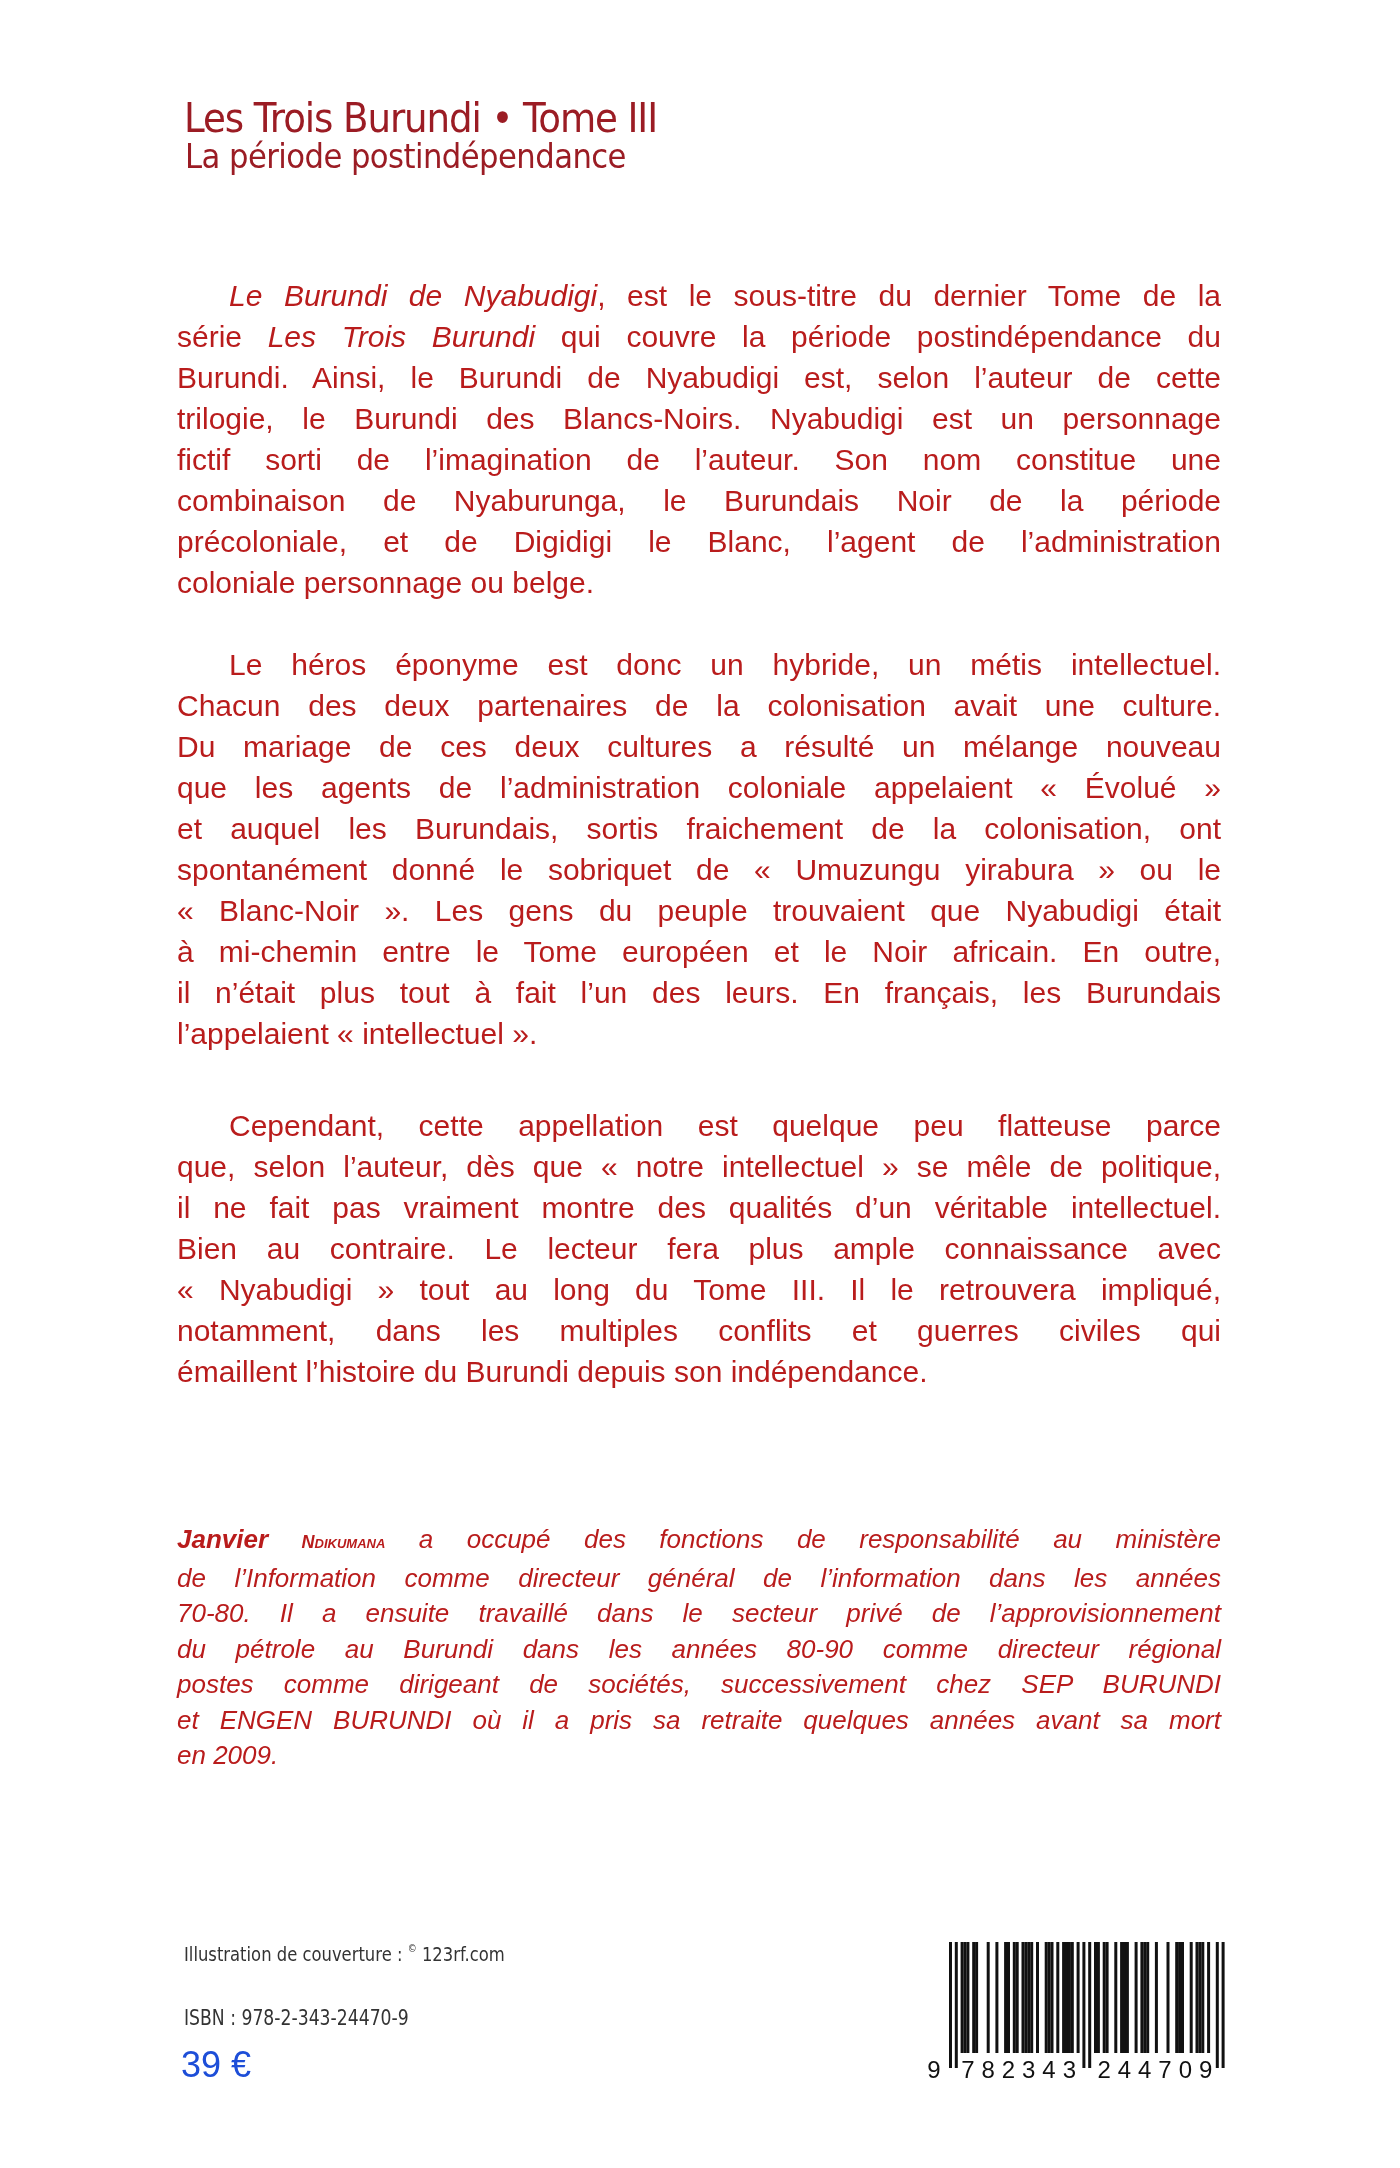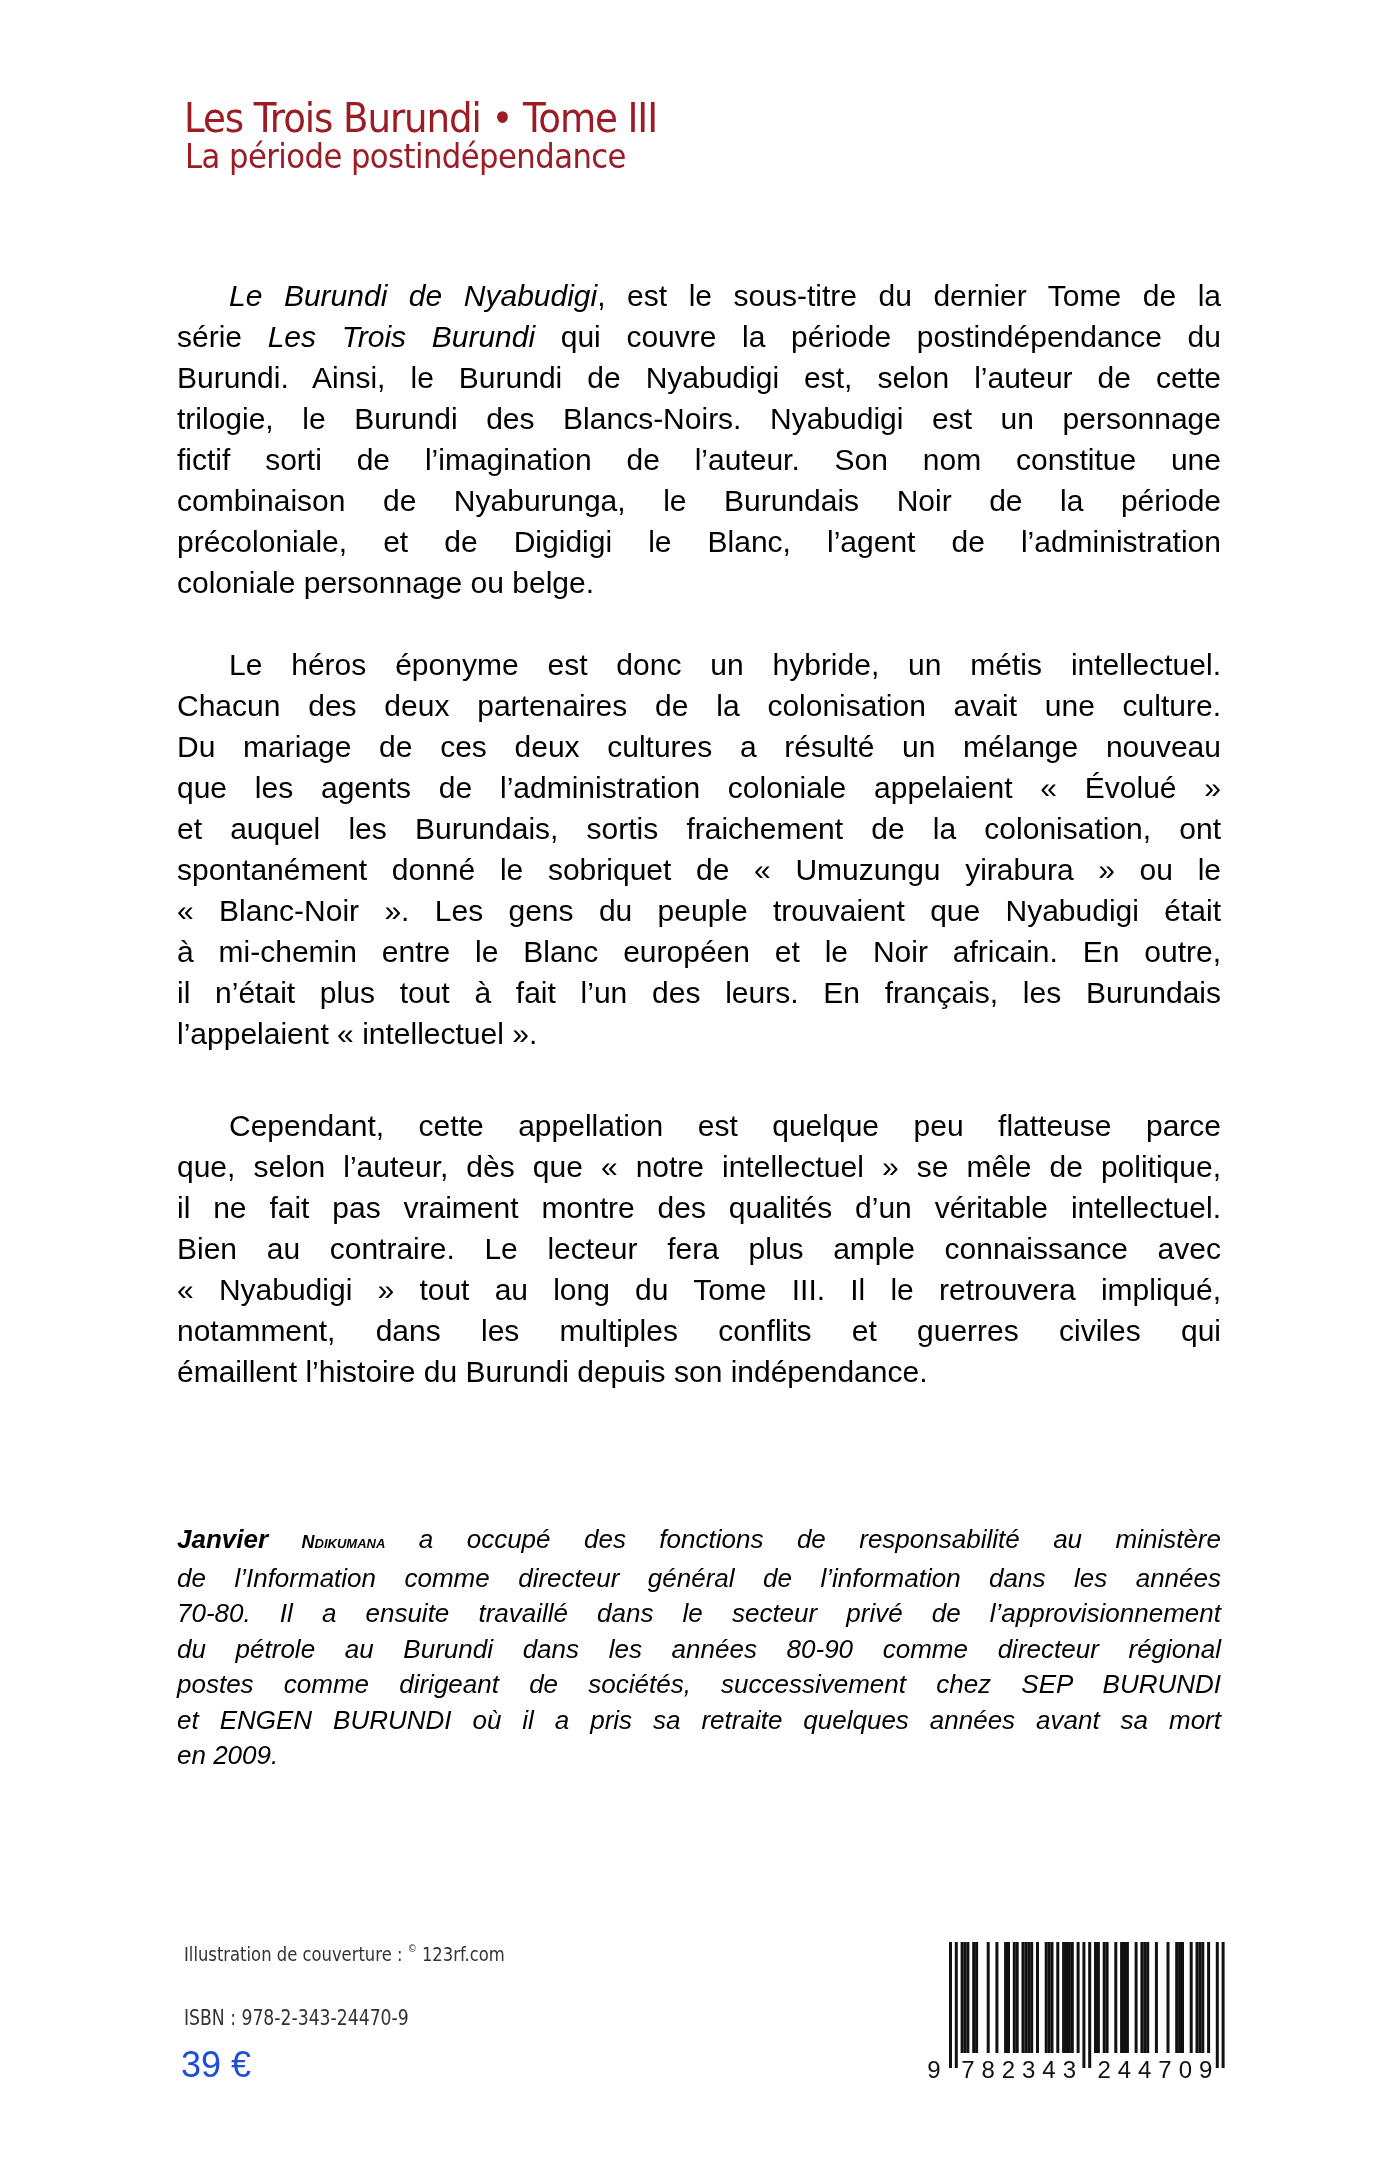--- a/index.html
+++ b/index.html
@@ -13,21 +13,21 @@
     white-space: nowrap; margin: 0; font-weight: normal;
   }
   .subtitle {
     position: absolute; left: 181px; top: 137px;
     font-family: "DejaVu Sans", sans-serif; font-size: 33px; line-height: 40px;
     color: #9b1c24; letter-spacing: -0.6px; transform: scaleX(0.93); transform-origin: left top;
     white-space: nowrap; margin: 0; font-weight: normal;
   }
 
   .column { position: absolute; left: 173px; width: 1044px; }
-  .para { font-family: "Liberation Sans", sans-serif; color: #000000; }
+  .para { font-family: "Liberation Sans", sans-serif; color: #b91c1c; }
   .body-para { font-size: 30px; line-height: 41px; }
   .bio-para { font-size: 26px; line-height: 35.5px; font-style: italic; }
 
   #p1 { top: 275px; }
   #p2 { top: 644px; }
   #p3 { top: 1105px; }
   #bio { top: 1522px; }
 
   .line-wrap { display: block; text-align: justify; text-align-last: justify; }
   .line-wrap.last { text-align-last: left; }
@@ -74,21 +74,21 @@
       <div class="line-wrap last"><span>coloniale personnage ou belge.</span></div>
     </div>
   <div class="column para body-para" id="p2">
       <div class="line-wrap indent"><span>Le héros éponyme est donc un hybride, un métis intellectuel.</span></div>
       <div class="line-wrap"><span>Chacun des deux partenaires de la colonisation avait une culture.</span></div>
       <div class="line-wrap"><span>Du mariage de ces deux cultures a résulté un mélange nouveau</span></div>
       <div class="line-wrap"><span>que les agents de l’administration coloniale appelaient « Évolué »</span></div>
       <div class="line-wrap"><span>et auquel les Burundais, sortis fraichement de la colonisation, ont</span></div>
       <div class="line-wrap"><span>spontanément donné le sobriquet de « Umuzungu yirabura » ou le</span></div>
       <div class="line-wrap"><span>« Blanc-Noir ». Les gens du peuple trouvaient que Nyabudigi était</span></div>
-      <div class="line-wrap"><span>à mi-chemin entre le Blanc européen et le Noir africain. En outre,</span></div>
+      <div class="line-wrap"><span>à mi-chemin entre le Tome européen et le Noir africain. En outre,</span></div>
       <div class="line-wrap"><span>il n’était plus tout à fait l’un des leurs. En français, les Burundais</span></div>
       <div class="line-wrap last"><span>l’appelaient « intellectuel ».</span></div>
     </div>
   <div class="column para body-para" id="p3">
       <div class="line-wrap indent"><span>Cependant, cette appellation est quelque peu flatteuse parce</span></div>
       <div class="line-wrap"><span>que, selon l’auteur, dès que « notre intellectuel » se mêle de politique,</span></div>
       <div class="line-wrap"><span>il ne fait pas vraiment montre des qualités d’un véritable intellectuel.</span></div>
       <div class="line-wrap"><span>Bien au contraire. Le lecteur fera plus ample connaissance avec</span></div>
       <div class="line-wrap"><span>« Nyabudigi » tout au long du Tome III. Il le retrouvera impliqué,</span></div>
       <div class="line-wrap"><span>notamment, dans les multiples conflits et guerres civiles qui</span></div>

